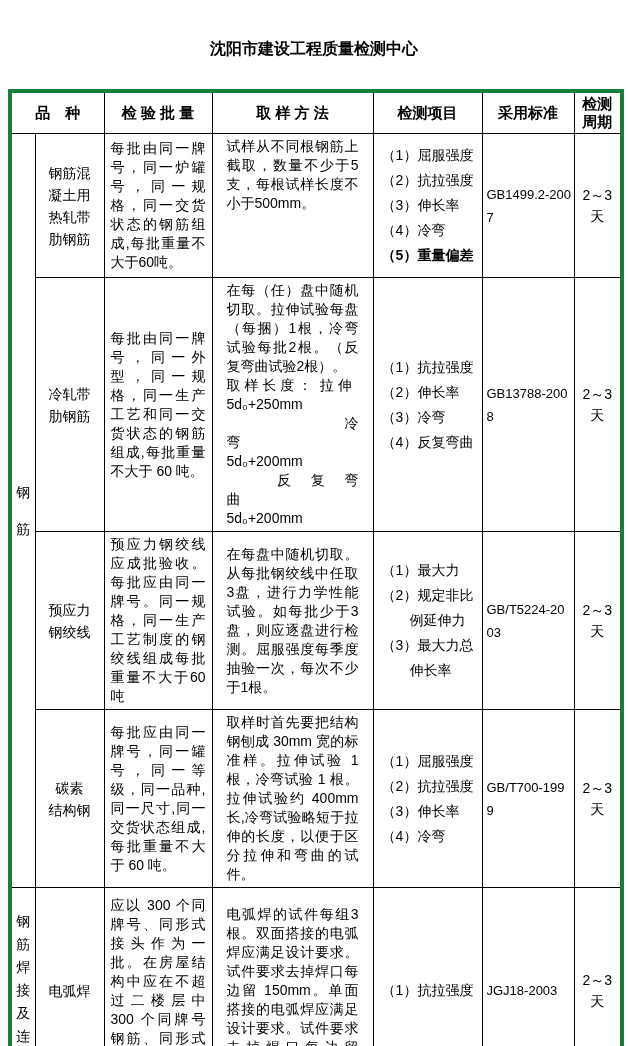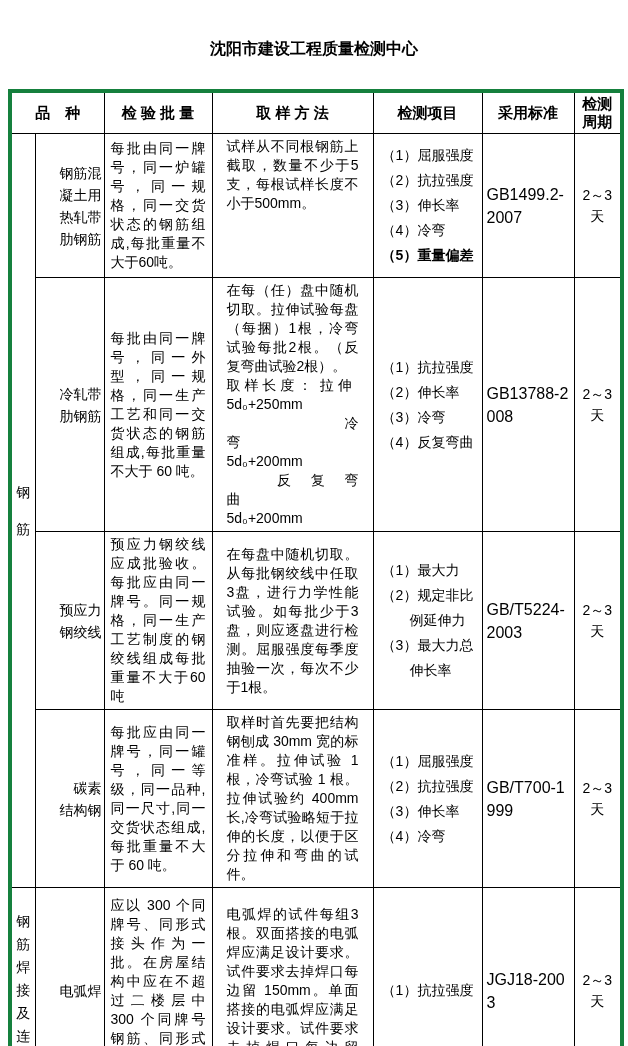--- a/index.html
+++ b/index.html
@@ -45,42 +45,42 @@
     line-height: 18px;
   }
   td.group {
     text-align: center;
     white-space: pre-line;
     padding: 0;
   }
   td.group.steel   { line-height: 37px; }
   td.group.welding { line-height: 23px; }
   td.variety {
-    text-align: right;
+    text-align: center;
     white-space: pre-line;
     padding: 0 2px;
     line-height: 22px;
   }
   td.batch {
     text-align: justify;
     padding: 3px 6px;
     margin-left: 36px;
   }
   td.sampling {
     white-space: pre-wrap;
     text-align: justify;
     padding: 3px 14px;
   }
   td.sampling.va-top { vertical-align: top; }
   td.items { padding: 2px 4px; margin-top: 24px; }
   .items-block { width: fit-content; margin: 0 auto; text-align: left; }
   .item { white-space: pre-wrap; line-height: 25px; }
   .item.bold { font-weight: bold; }
   td.standard {
-    font-size: 16px;
+    font-size: 13px;
     line-height: 23px;
     word-break: break-all;
     padding: 2px 2px 2px 4px;
     text-align: left;
   }
   td.cycle {
     text-align: center;
     white-space: pre-line;
     line-height: 21px;
     padding: 6px 1px;

